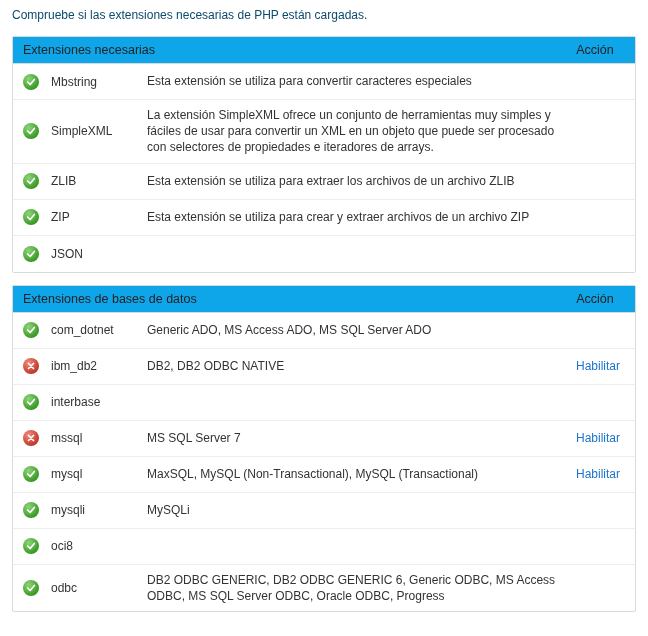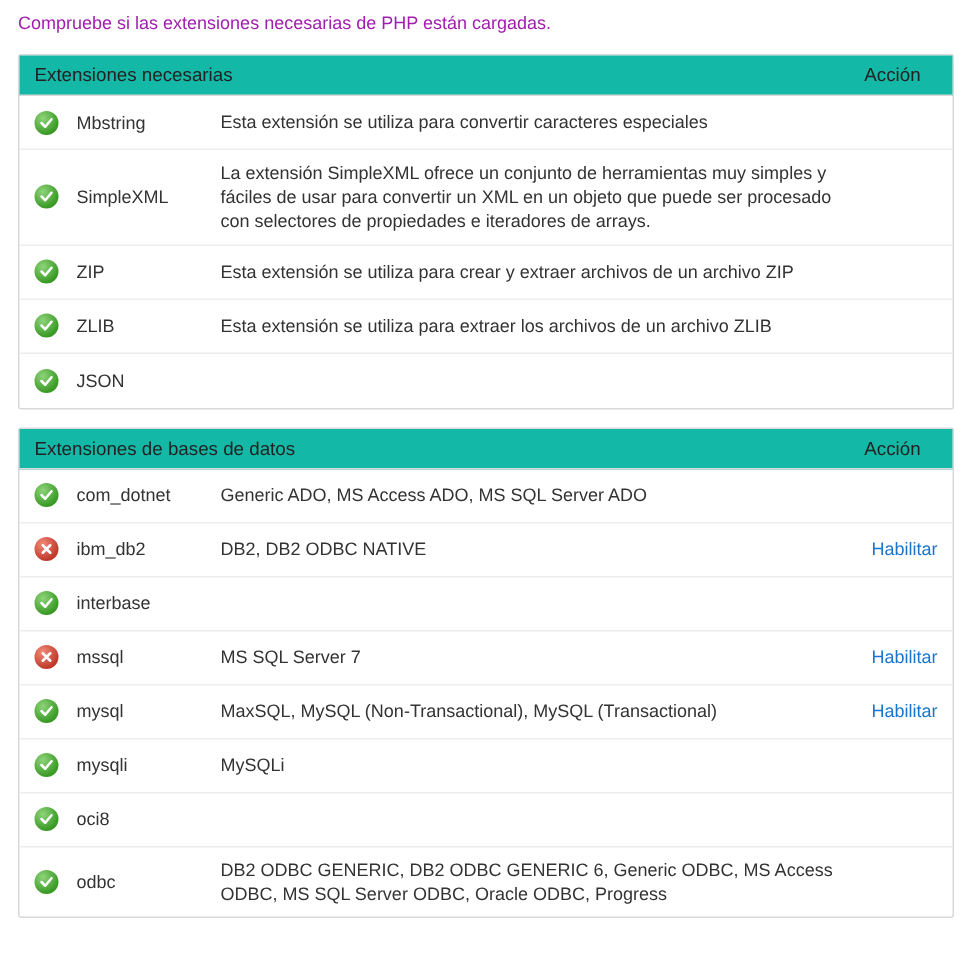--- a/index.html
+++ b/index.html
@@ -6,31 +6,31 @@
   body {
     margin: 0;
     padding: 8px 12px;
     font-family: Arial, Helvetica, sans-serif;
     font-size: 12px;
     color: #333;
     background: #fff;
     width: 648px;
   }
   .intro {
-    color: #a21caf;
+    color: #0c4a6e;
     margin-bottom: 14px;
   }
   .section {
     border: 1px solid #d9d9d9;
     border-radius: 2px;
     margin-bottom: 12px;
   }
   .section-header {
     display: flex;
-    background: #14b8a6;
+    background: #0ea5e9;
     border-bottom: 1px solid #d9d9d9;
     padding: 6px 10px;
     font-size: 12.5px;
     color: #222;
   }
   .section-header .title { flex: 1; }
   .section-header .action { width: 60px; text-align: center; }
   .row {
     display: flex;
     align-items: center;
@@ -52,21 +52,21 @@
   }
   .col-desc {
     flex: 1;
     color: #333;
     padding-right: 8px;
     line-height: 1.35;
   }
   .col-action {
     width: 54px;
     flex-shrink: 0;
-    text-align: right;
+    text-align: center;
   }
   .col-action a {
     color: #1a75cf;
     text-decoration: none;
     cursor: pointer;
   }
   .status-icon {
     width: 16px;
     height: 16px;
     border-radius: 50%;
@@ -124,34 +124,34 @@
         <div class="col-action"></div>
       </div>
       <div class="row">
         <div class="col-status">
           <span class="status-icon status-ok">
             <svg viewBox="0 0 12 12">
               <path d="M2 6 L5 9 L10 3" stroke="#fff" stroke-width="2" fill="none" stroke-linecap="round" stroke-linejoin="round"></path>
             </svg>
           </span>
         </div>
+        <div class="col-name">ZLIB</div>
+        <div class="col-desc">Esta extensión se utiliza para extraer los archivos de un archivo ZLIB</div>
+        <div class="col-action"></div>
+      </div>
+      <div class="row">
+        <div class="col-status">
+          <span class="status-icon status-ok">
+            <svg viewBox="0 0 12 12">
+              <path d="M2 6 L5 9 L10 3" stroke="#fff" stroke-width="2" fill="none" stroke-linecap="round" stroke-linejoin="round"></path>
+            </svg>
+          </span>
+        </div>
         <div class="col-name">ZIP</div>
         <div class="col-desc">Esta extensión se utiliza para crear y extraer archivos de un archivo ZIP</div>
-        <div class="col-action"></div>
-      </div>
-      <div class="row">
-        <div class="col-status">
-          <span class="status-icon status-ok">
-            <svg viewBox="0 0 12 12">
-              <path d="M2 6 L5 9 L10 3" stroke="#fff" stroke-width="2" fill="none" stroke-linecap="round" stroke-linejoin="round"></path>
-            </svg>
-          </span>
-        </div>
-        <div class="col-name">ZLIB</div>
-        <div class="col-desc">Esta extensión se utiliza para extraer los archivos de un archivo ZLIB</div>
         <div class="col-action"></div>
       </div>
       <div class="row">
         <div class="col-status">
           <span class="status-icon status-ok">
             <svg viewBox="0 0 12 12">
               <path d="M2 6 L5 9 L10 3" stroke="#fff" stroke-width="2" fill="none" stroke-linecap="round" stroke-linejoin="round"></path>
             </svg>
           </span>
         </div>

